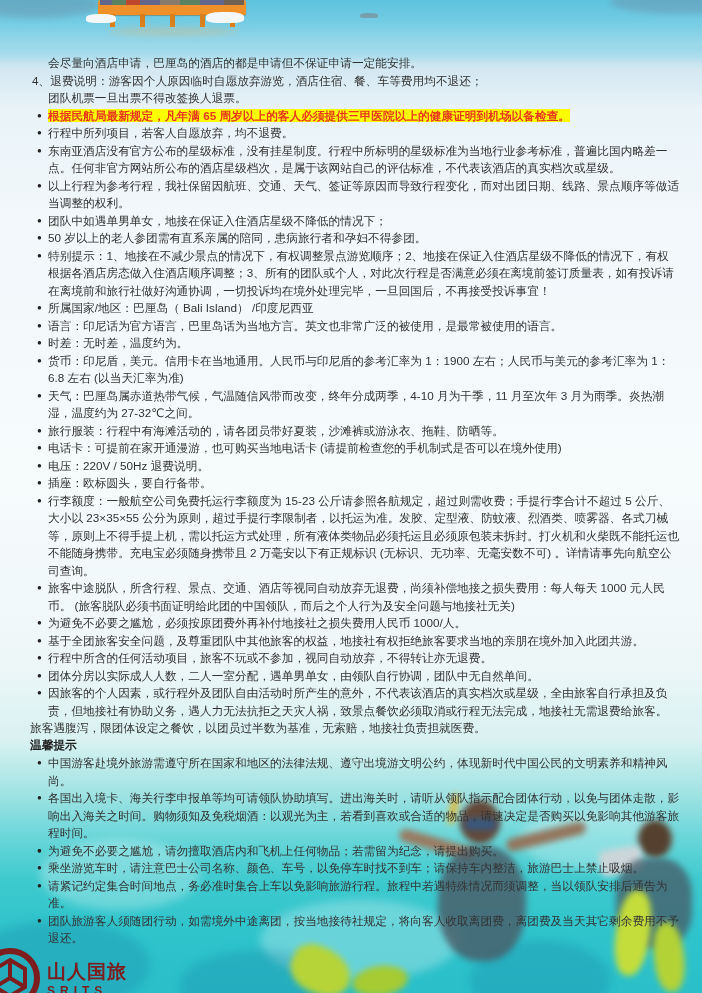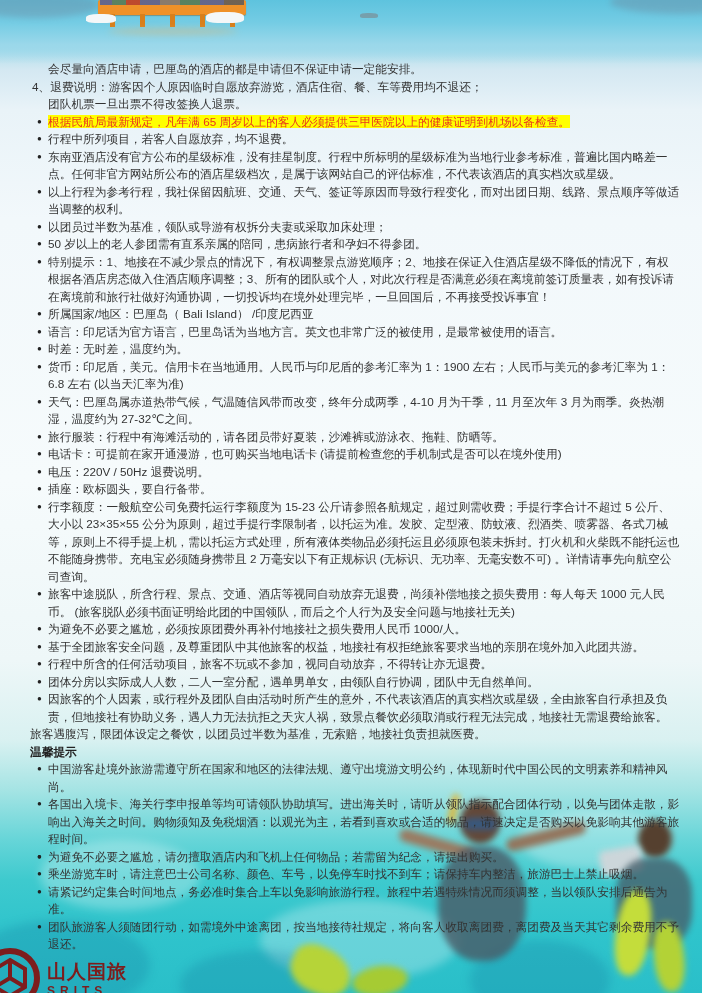--- a/index.html
+++ b/index.html
@@ -30,29 +30,29 @@
   .boat.b2{left:108px;top:12px;width:38px;height:11px;}
   .boat.far{left:262px;top:13px;width:18px;height:5px;background:#7c8a90;opacity:.65;}
   .reflect{position:absolute;left:10px;top:28px;width:130px;height:7px;background:#f0b15e;opacity:.35;filter:blur(3px);border-radius:50%;}
   
   .photo{position:absolute;left:0;top:750px;width:702px;height:243px;}
   .blob{position:absolute;border-radius:50%;filter:blur(5px);}
   .light{background:rgba(255,255,255,.28);}
   .dark{background:rgba(12,110,150,.22);}
   .fig{position:absolute;filter:blur(3px);}
   
-  .doc{position:absolute;left:30px;top:60px;width:650px;color:#333;
+  .doc{position:absolute;left:30px;top:54px;width:650px;color:#333;
     font-size:11.7px;line-height:17.5px;letter-spacing:0;}
   .para{position:relative;margin:0;}
   .para.plain-indent{padding-left:18px;}
   .para.numbered{padding-left:2px;}
   .para.bullet,.para.bullet-highlight{padding-left:18px;}
   .marker{position:absolute;left:7px;top:0;font-size:8px;line-height:17.5px;color:#222;}
-  .txt.hl{background:#ffff00;color:#e8391d;}
-  .para.header{font-weight:bold;color:#222;}
+  .txt.hl{background:#ffff00;color:#e8391d;font-weight:bold;}
+  .para.header{font-weight:bold;color:#222;font-family:Liberation Serif, serif;}
   
   .logo{position:absolute;left:-22px;top:946px;display:flex;align-items:center;}
   .logo svg{display:block;}
   .logo-text{margin-left:5px;color:#7d1d1d;}
   .logo-cn{font-size:19px;font-weight:bold;letter-spacing:1px;font-family:"Liberation Serif","DejaVu Serif",serif;}
   .logo-en{font-size:12px;font-weight:bold;letter-spacing:5px;margin-top:-1px;}
 </style>
 </head>
 <body>
 
@@ -102,21 +102,21 @@
   </div>
 
   <div class="doc">
       <div class="para plain-indent"><span class="txt">会尽量向酒店申请，巴厘岛的酒店的都是申请但不保证申请一定能安排。</span></div>
       <div class="para numbered"><span class="txt">4、退费说明：游客因个人原因临时自愿放弃游览，酒店住宿、餐、车等费用均不退还；</span></div>
       <div class="para plain-indent"><span class="txt">团队机票一旦出票不得改签换人退票。</span></div>
       <div class="para bullet-highlight"><span class="marker">●</span><span class="txt hl">根据民航局最新规定，凡年满 65 周岁以上的客人必须提供三甲医院以上的健康证明到机场以备检查。</span></div>
       <div class="para bullet"><span class="marker">●</span><span class="txt">行程中所列项目，若客人自愿放弃，均不退费。</span></div>
       <div class="para bullet"><span class="marker">●</span><span class="txt">东南亚酒店没有官方公布的星级标准，没有挂星制度。行程中所标明的星级标准为当地行业参考标准，普遍比国内略差一点。任何非官方网站所公布的酒店星级档次，是属于该网站自己的评估标准，不代表该酒店的真实档次或星级。</span></div>
       <div class="para bullet"><span class="marker">●</span><span class="txt">以上行程为参考行程，我社保留因航班、交通、天气、签证等原因而导致行程变化，而对出团日期、线路、景点顺序等做适当调整的权利。</span></div>
-      <div class="para bullet"><span class="marker">●</span><span class="txt">以团员过半数为基准，领队或导游有权拆分夫妻或采取加床处理；</span></div>
+      <div class="para bullet"><span class="marker">●</span><span class="txt">团队中如遇单男单女，地接在保证入住酒店星级不降低的情况下；</span></div>
       <div class="para bullet"><span class="marker">●</span><span class="txt">50 岁以上的老人参团需有直系亲属的陪同，患病旅行者和孕妇不得参团。</span></div>
       <div class="para bullet"><span class="marker">●</span><span class="txt">特别提示：1、地接在不减少景点的情况下，有权调整景点游览顺序；2、地接在保证入住酒店星级不降低的情况下，有权根据各酒店房态做入住酒店顺序调整；3、所有的团队或个人，对此次行程是否满意必须在离境前签订质量表，如有投诉请在离境前和旅行社做好沟通协调，一切投诉均在境外处理完毕，一旦回国后，不再接受投诉事宜！</span></div>
       <div class="para bullet"><span class="marker">●</span><span class="txt">所属国家/地区：巴厘岛（ Bali Island） /印度尼西亚</span></div>
       <div class="para bullet"><span class="marker">●</span><span class="txt">语言：印尼话为官方语言，巴里岛话为当地方言。英文也非常广泛的被使用，是最常被使用的语言。</span></div>
       <div class="para bullet"><span class="marker">●</span><span class="txt">时差：无时差，温度约为。</span></div>
       <div class="para bullet"><span class="marker">●</span><span class="txt">货币：印尼盾，美元。信用卡在当地通用。人民币与印尼盾的参考汇率为 1：1900 左右；人民币与美元的参考汇率为 1：6.8 左右 (以当天汇率为准)</span></div>
       <div class="para bullet"><span class="marker">●</span><span class="txt">天气：巴厘岛属赤道热带气候，气温随信风带而改变，终年分成两季，4-10 月为干季，11 月至次年 3 月为雨季。炎热潮湿，温度约为 27-32℃之间。</span></div>
       <div class="para bullet"><span class="marker">●</span><span class="txt">旅行服装：行程中有海滩活动的，请各团员带好夏装，沙滩裤或游泳衣、拖鞋、防晒等。</span></div>
       <div class="para bullet"><span class="marker">●</span><span class="txt">电话卡：可提前在家开通漫游，也可购买当地电话卡 (请提前检查您的手机制式是否可以在境外使用)</span></div>
       <div class="para bullet"><span class="marker">●</span><span class="txt">电压：220V / 50Hz 退费说明。</span></div>

